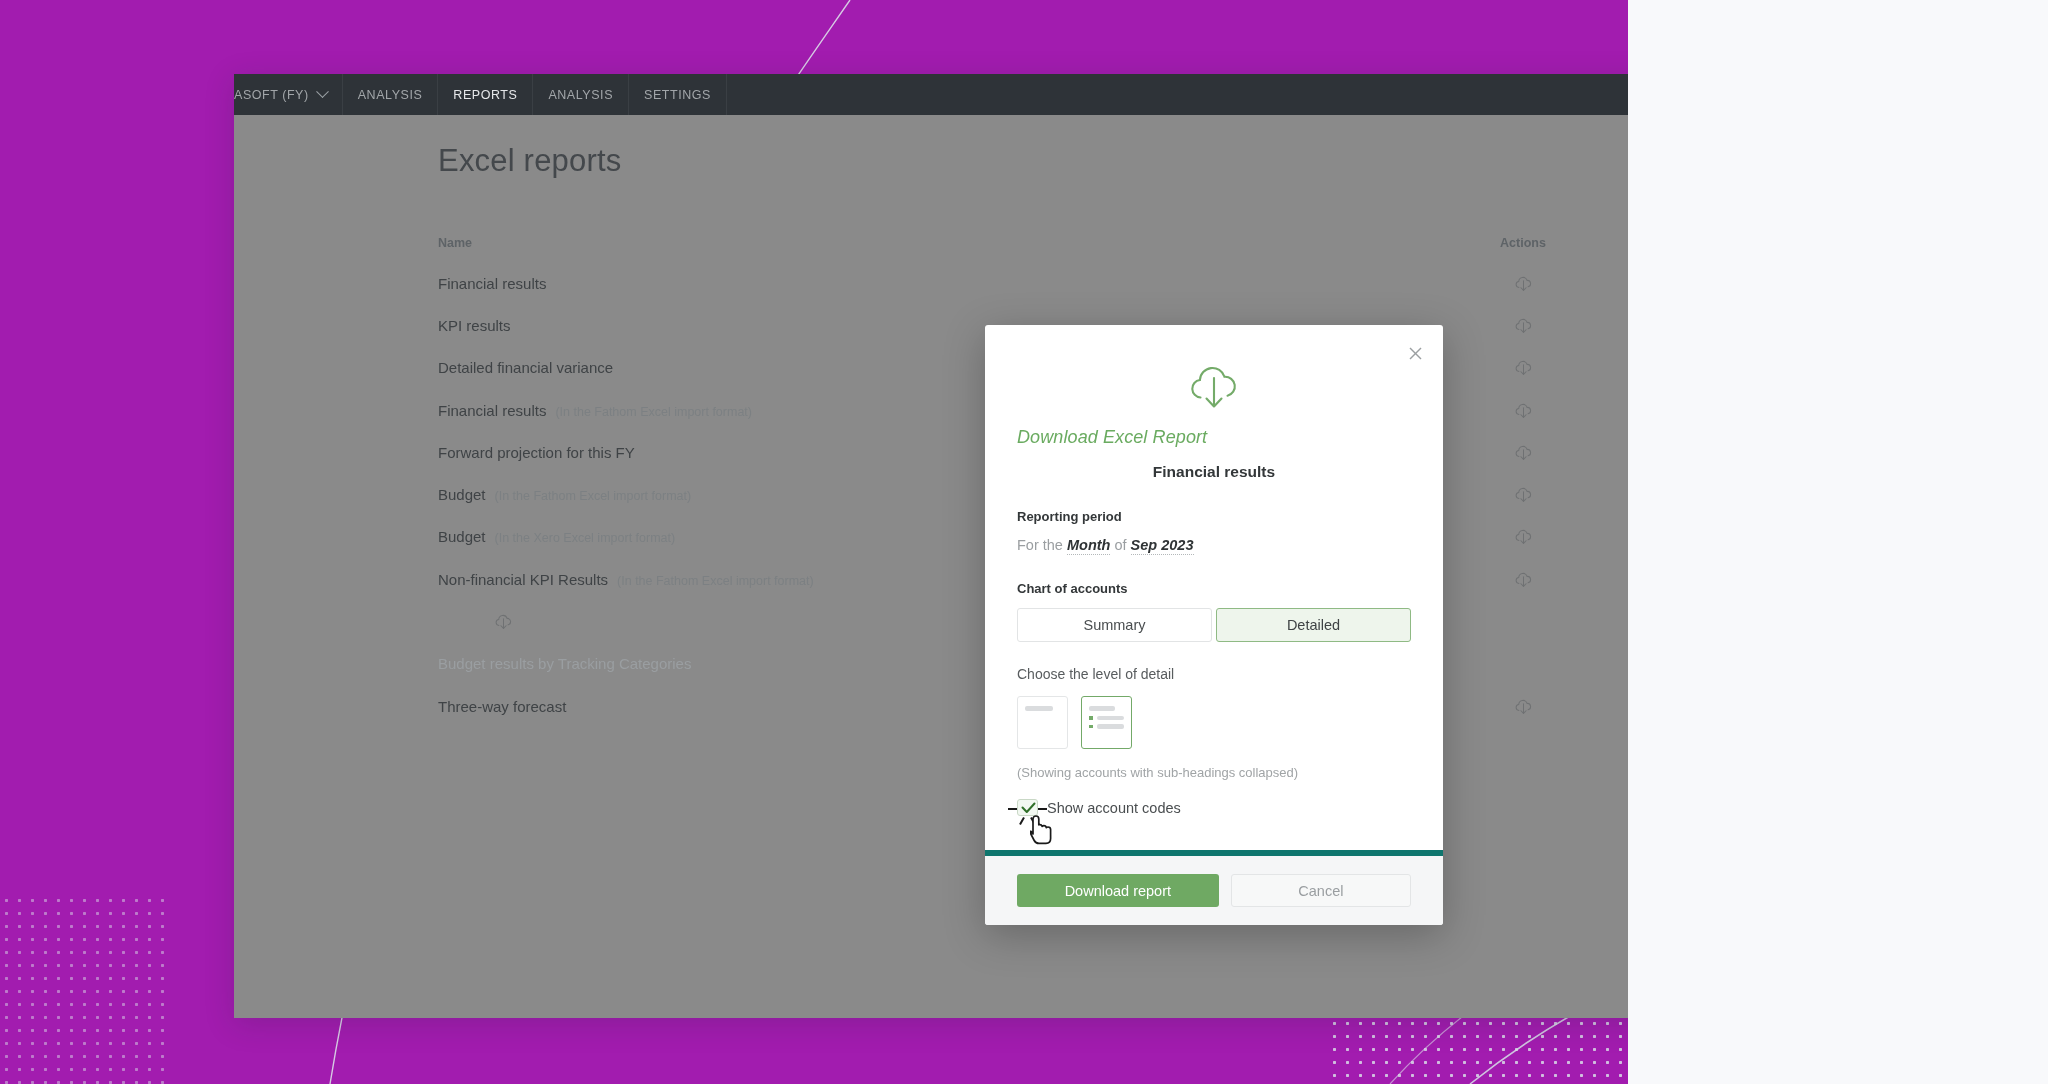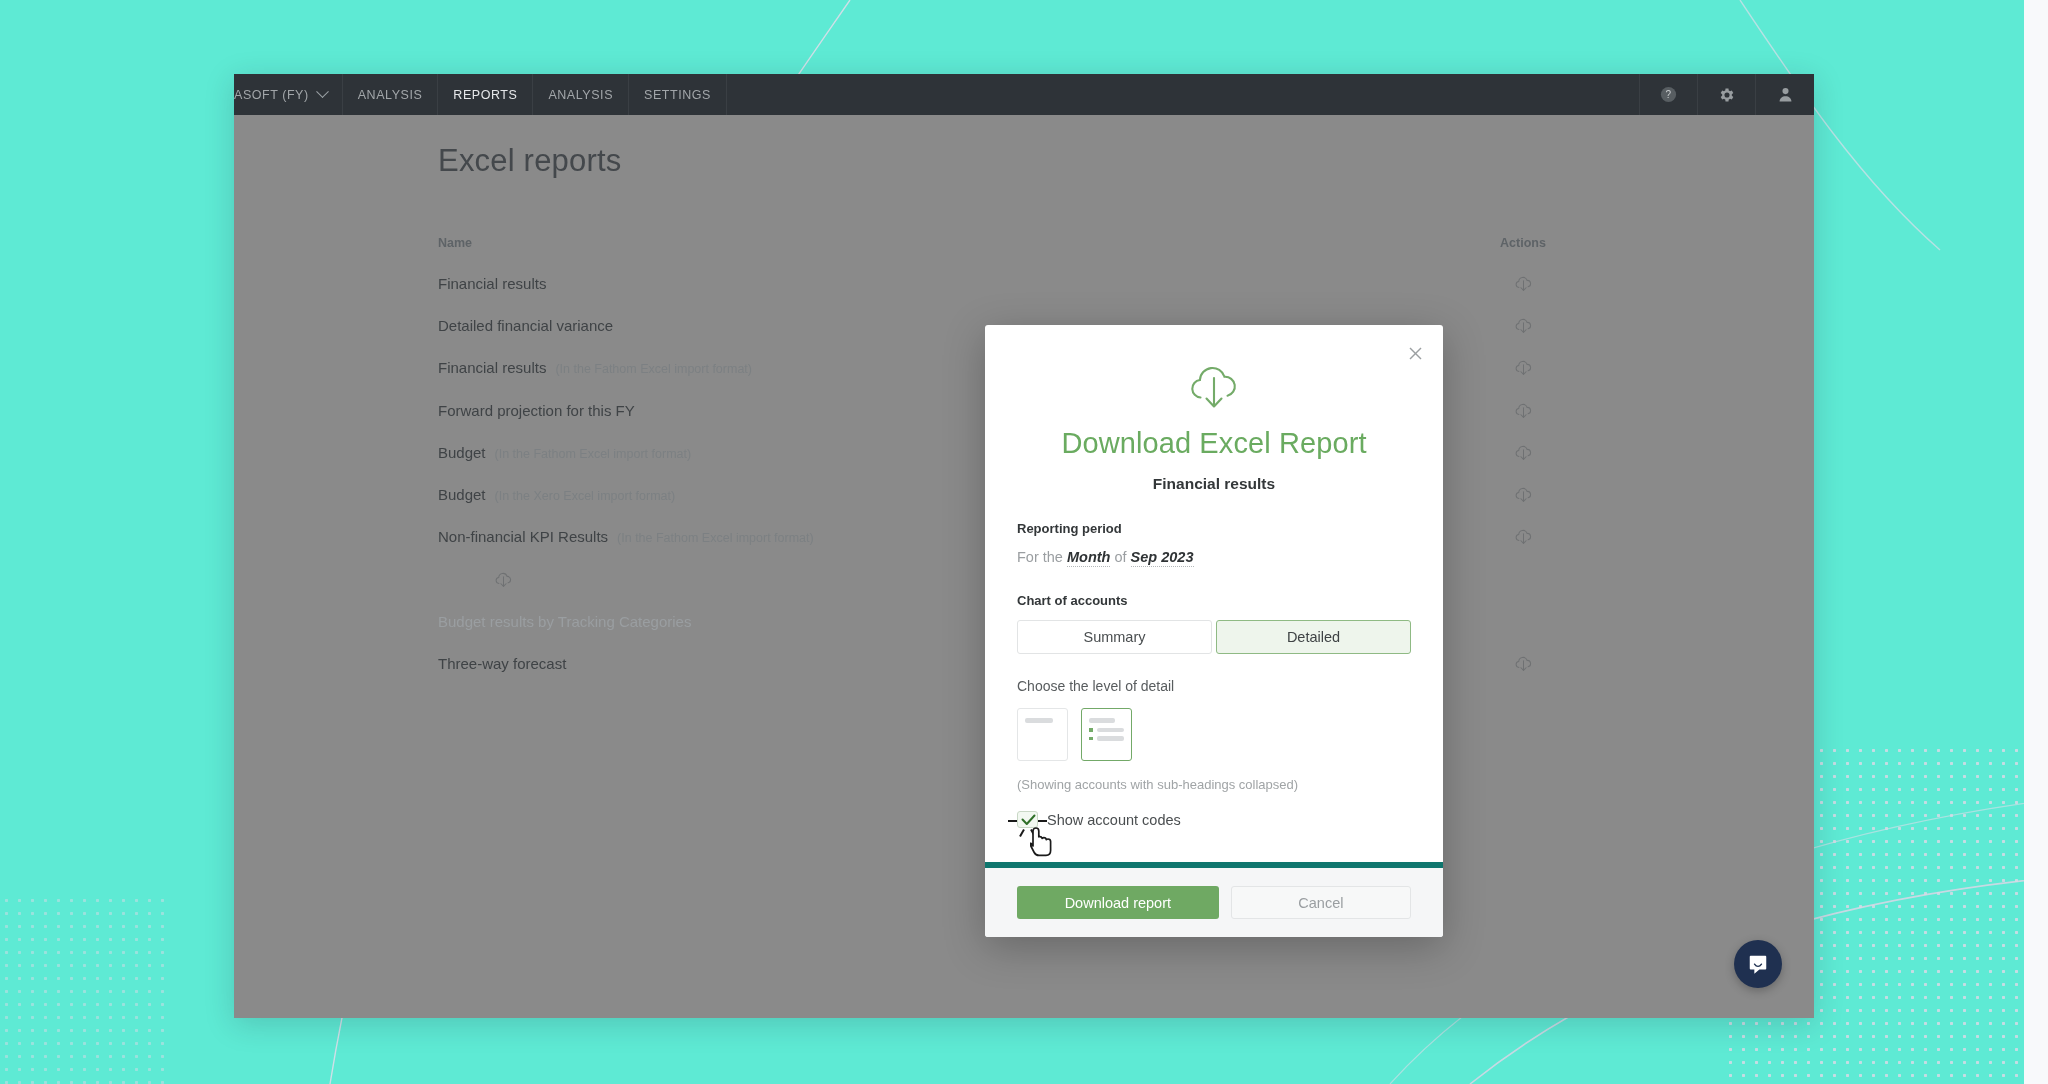--- a/index.html
+++ b/index.html
@@ -9,23 +9,23 @@
     width: 2048px;
     height: 1084px;
     overflow: hidden;
     font-family: "Liberation Sans", sans-serif;
     background: #f8f9fb;
   }
 
   
   #page {
     position: relative;
-    width: 2024px;
+    width: 1628px;
     height: 1084px;
-    background: #5eead4;
+    background: #a21caf;
     overflow: hidden;
   }
 
   .bg-decor {
     position: absolute;
     inset: 0;
     pointer-events: none;
   }
 
   .dot-grid {
@@ -163,25 +163,25 @@
     cursor: pointer;
     display: flex; align-items: center; justify-content: center;
   }
 
   .modal-body { padding: 26px 32px 34px 32px; }
 
   .cloud-wrap { display: flex; justify-content: center; margin-top: 8px; }
 
   #modal-title {
     margin-top: 14px;
-    text-align: center;
-    font-size: 29px;
+    font-size: 18px;
     font-weight: 400;
     color: #6aab60;
     letter-spacing: .1px;
+    font-style: italic;
   }
   #modal-subtitle {
     margin-top: 15px;
     text-align: center;
     font-size: 15.5px;
     font-weight: 700;
     color: #333739;
   }
 
   .field-label {
@@ -406,20 +406,32 @@
 
       <div id="reports-table">
         <div class="rt-head">
           <div class="col-name">Name</div>
           <div class="col-actions">Actions</div>
         </div>
         <div id="rows-host">
             <div class="rt-row">
               <div class="col-name">
                 <span>Financial results</span>
+              </div>
+              <div class="col-actions">
+                <svg class="dl-icon" width="21" height="19" viewBox="0 0 62 54">
+      <path d="M17.5 38.5a8.8 8.8 0 0 1-.6-17.5 12.6 12.6 0 0 1 24.6-3.2 9.6 9.6 0 0 1 3 18.9" fill="none" stroke="#5a5e61" stroke-width="3" stroke-linecap="round"></path>
+      <line x1="31" y1="19" x2="31" y2="47" stroke="#5a5e61" stroke-width="3" stroke-linecap="round"></line>
+      <polyline points="23.5,39.5 31,47.5 38.5,39.5" fill="none" stroke="#5a5e61" stroke-width="3" stroke-linecap="round" stroke-linejoin="round"></polyline>
+    </svg>
+              </div>
+            </div>
+            <div class="rt-row">
+              <div class="col-name">
+                <span>KPI results</span>
               </div>
               <div class="col-actions">
                 <svg class="dl-icon" width="21" height="19" viewBox="0 0 62 54">
       <path d="M17.5 38.5a8.8 8.8 0 0 1-.6-17.5 12.6 12.6 0 0 1 24.6-3.2 9.6 9.6 0 0 1 3 18.9" fill="none" stroke="#5a5e61" stroke-width="3" stroke-linecap="round"></path>
       <line x1="31" y1="19" x2="31" y2="47" stroke="#5a5e61" stroke-width="3" stroke-linecap="round"></line>
       <polyline points="23.5,39.5 31,47.5 38.5,39.5" fill="none" stroke="#5a5e61" stroke-width="3" stroke-linecap="round" stroke-linejoin="round"></polyline>
     </svg>
               </div>
             </div>
             <div class="rt-row">

